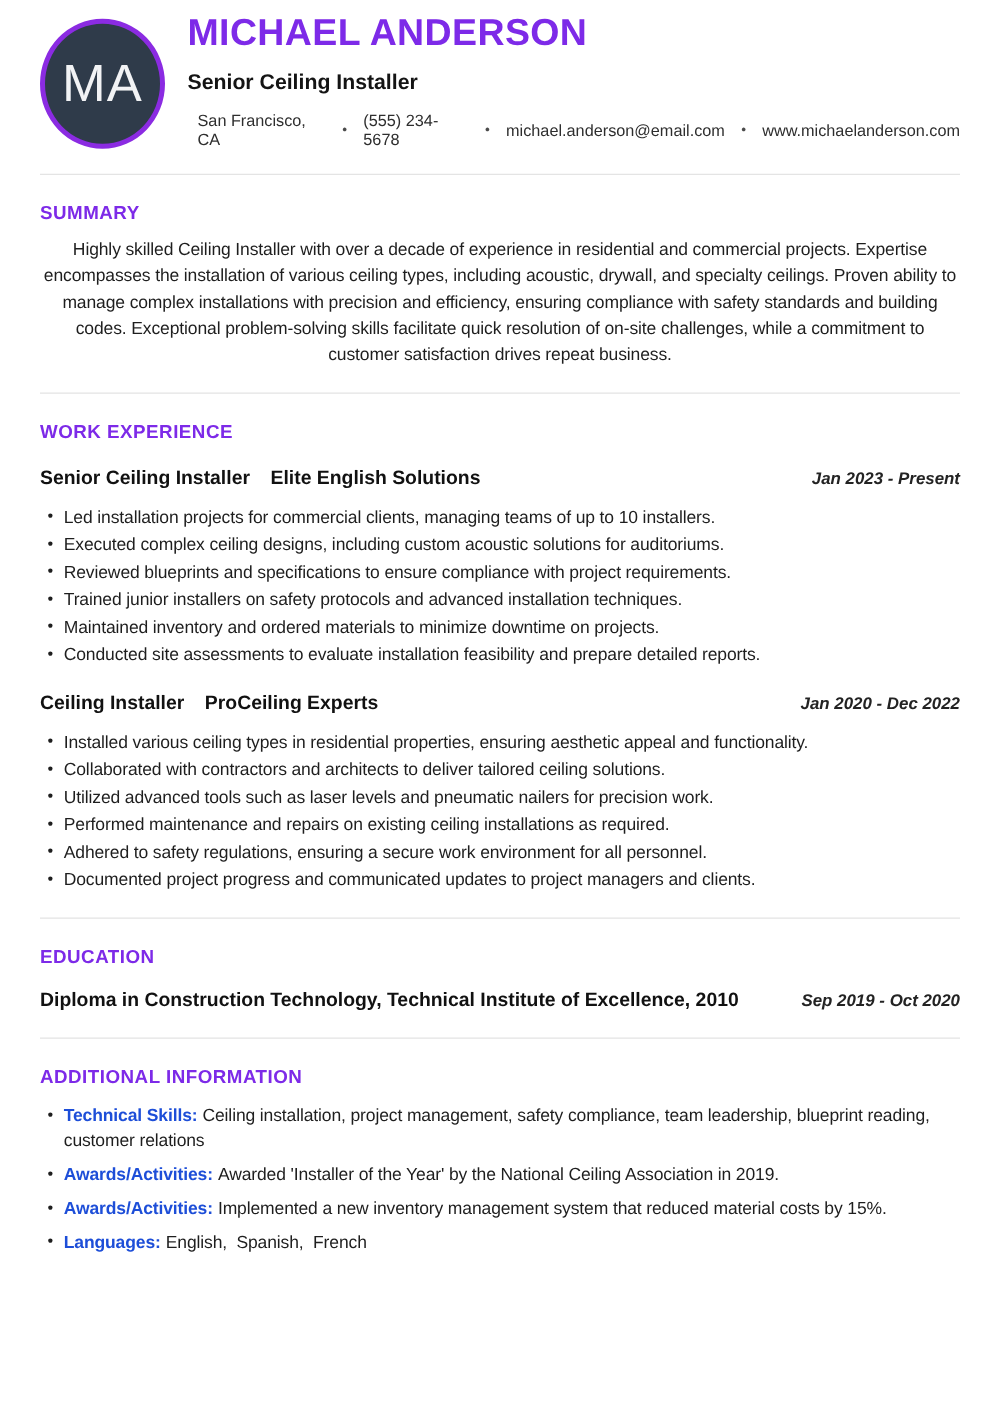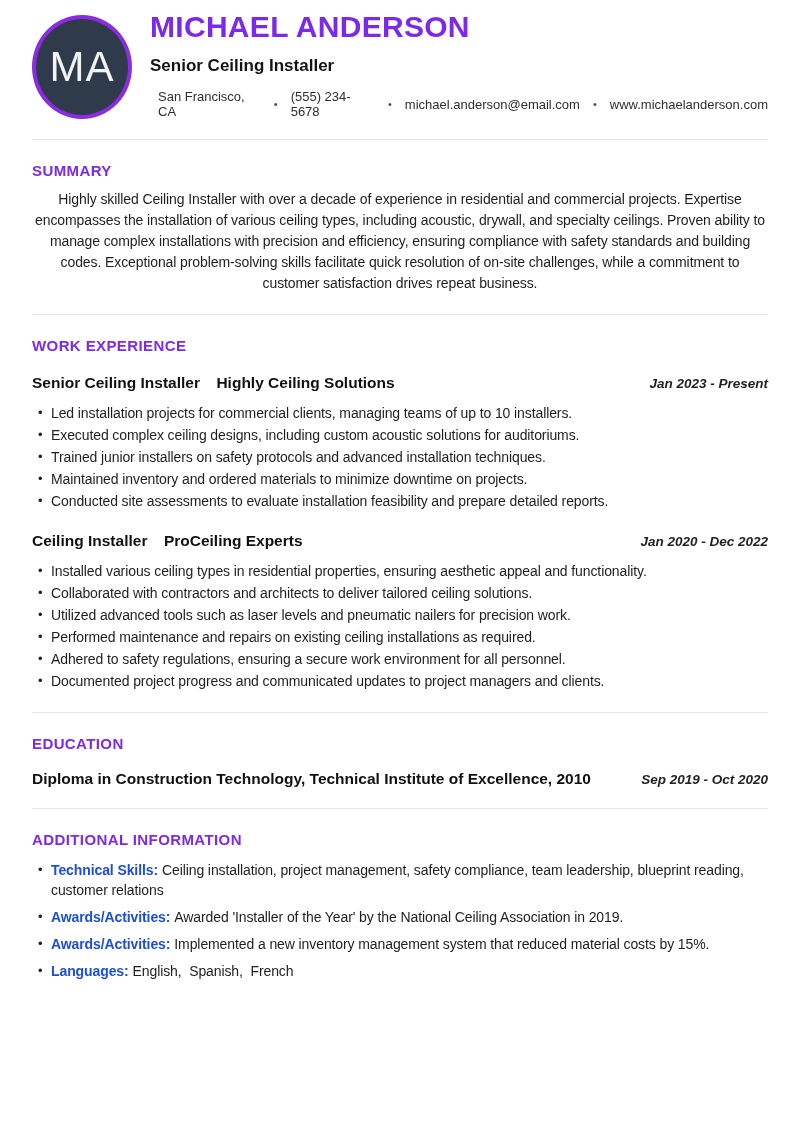--- a/index.html
+++ b/index.html
@@ -125,27 +125,28 @@
 
   <hr class="divider">
 
   <section>
     <h2 class="section-heading">WORK EXPERIENCE</h2>
 
     <div class="job">
       <div class="job-head">
         <div>
           <span class="job-title">Senior Ceiling Installer</span>
-          <span class="job-company">Highly Ceiling Solutions</span>
+          <span class="job-company">Elite English Solutions</span>
         </div>
         <span class="dates">Jan 2023 - Present</span>
       </div>
       <ul class="bullets">
         <li><span>Led installation projects for commercial clients, managing teams of up to 10 installers.</span></li>
         <li><span>Executed complex ceiling designs, including custom acoustic solutions for auditoriums.</span></li>
+        <li><span>Reviewed blueprints and specifications to ensure compliance with project requirements.</span></li>
         <li><span>Trained junior installers on safety protocols and advanced installation techniques.</span></li>
         <li><span>Maintained inventory and ordered materials to minimize downtime on projects.</span></li>
         <li><span>Conducted site assessments to evaluate installation feasibility and prepare detailed reports.</span></li>
       </ul>
     </div>
 
     <div class="job">
       <div class="job-head">
         <div>
           <span class="job-title">Ceiling Installer</span>

